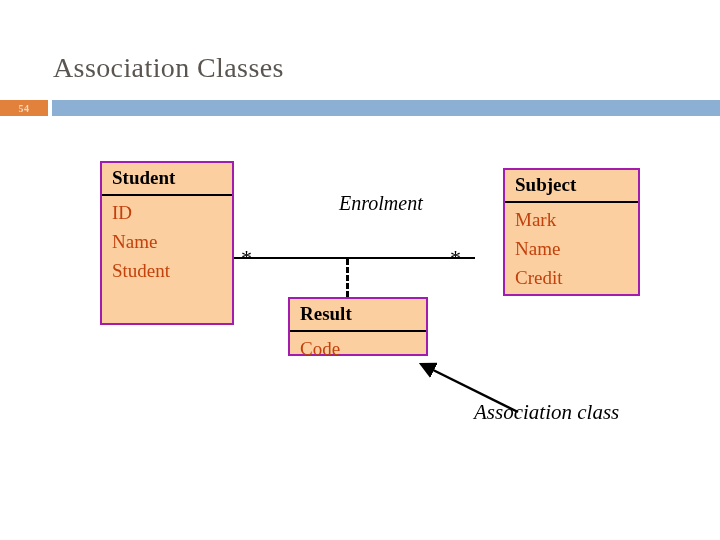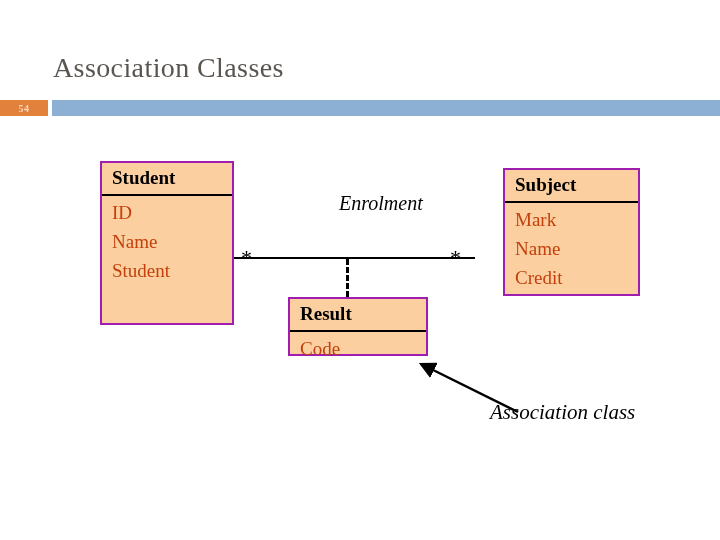--- a/index.html
+++ b/index.html
@@ -169,21 +169,21 @@
   #annotation-arrow {
     position: absolute;
     left: 415px;
     top: 360px;
     width: 110px;
     height: 55px;
     overflow: visible;
   }
   #annotation-text {
     position: absolute;
-    left: 490px;
+    left: 474px;
     top: 400px;
     font-family: "Liberation Serif", serif;
     font-style: italic;
     font-size: 21px;
     color: #000000;
     white-space: nowrap;
   }
 </style>
 </head>
 <body>

